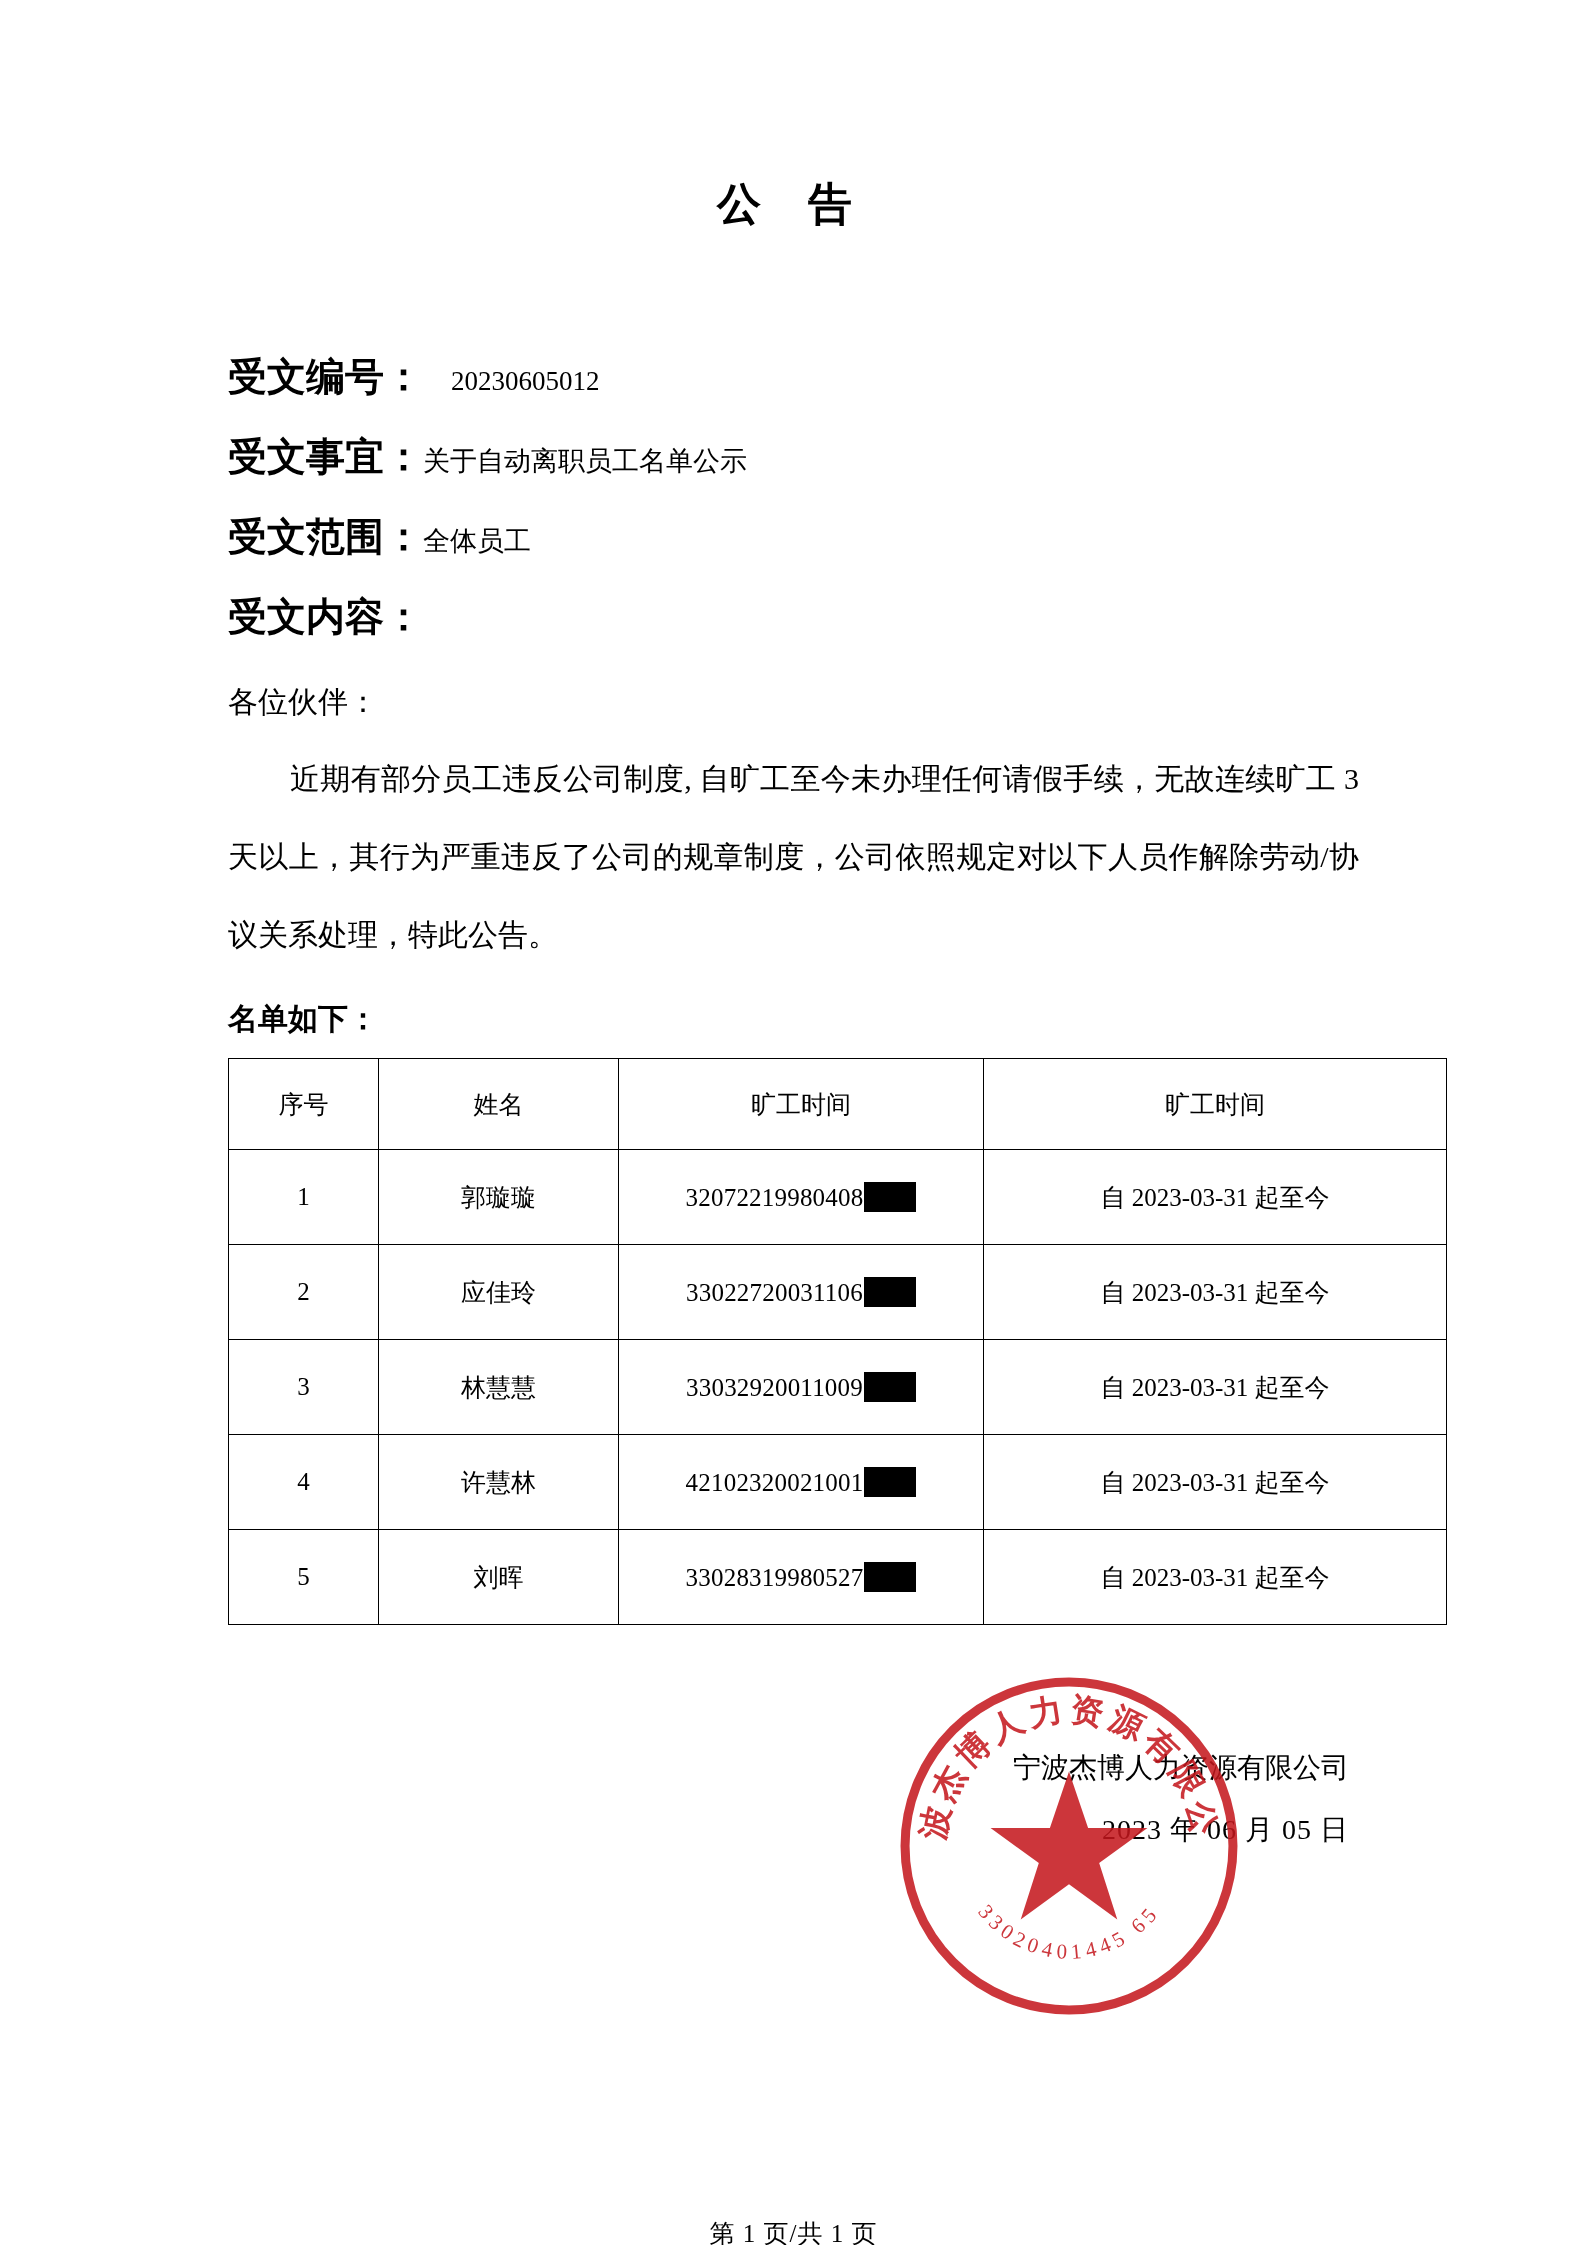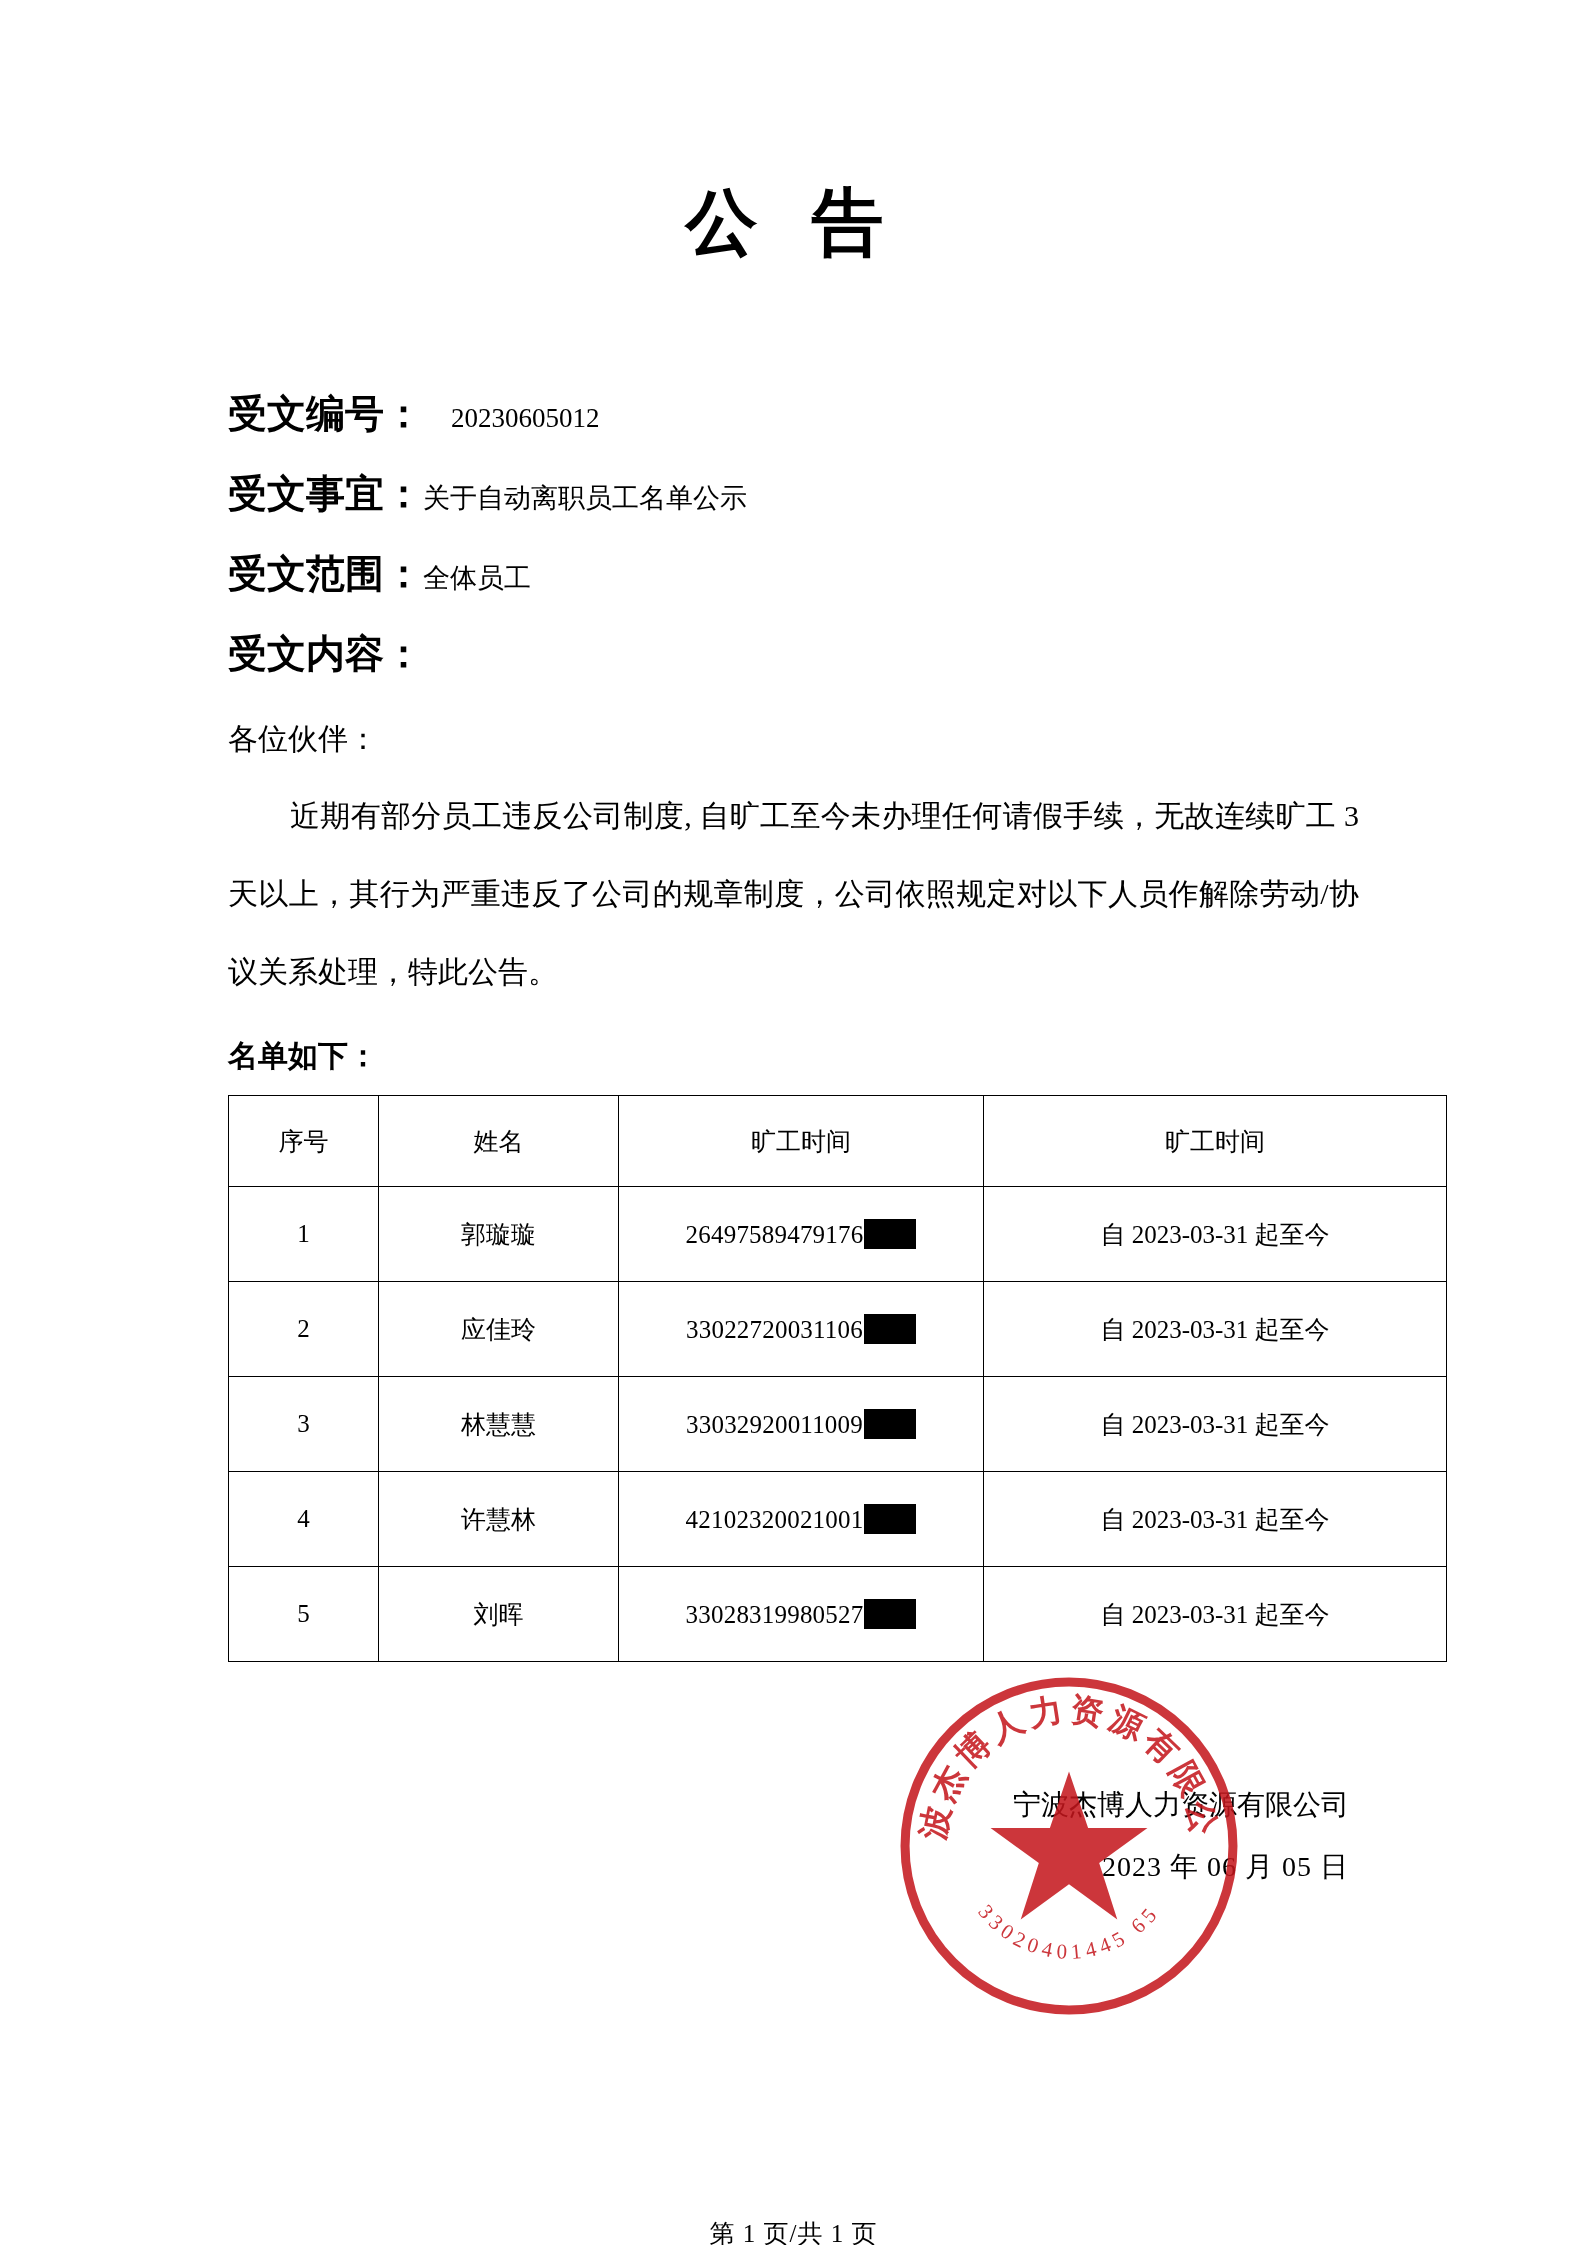--- a/index.html
+++ b/index.html
@@ -17,21 +17,21 @@
   }
   .page {
     position: relative;
     width: 1587px;
     height: 2245px;
     box-sizing: border-box;
     padding: 0 228px;
   }
   .doc-title {
     text-align: center;
-    font-size: 72px;
+    font-size: 44px;
     font-weight: bold;
     letter-spacing: 18px;
     margin-top: 175px;
     margin-bottom: 0;
     font-family: "Liberation Serif", "DejaVu Serif", serif;
   }
 
   .meta-block {
     margin-top: 105px;
   }
@@ -188,21 +188,21 @@
         <th class="col-idx">序号</th>
         <th class="col-name">姓名</th>
         <th class="col-id">旷工时间</th>
         <th class="col-time">旷工时间</th>
       </tr>
     </thead>
     <tbody>
       <tr>
         <td>1</td>
         <td>郭璇璇</td>
-        <td class="id-cell"><span>26497589479176</span><span class="redact"></span></td>
+        <td class="id-cell"><span>32072219980408</span><span class="redact"></span></td>
         <td>自 2023-03-31 起至今</td>
       </tr>
       <tr>
         <td>2</td>
         <td>应佳玲</td>
         <td class="id-cell"><span>33022720031106</span><span class="redact"></span></td>
         <td>自 2023-03-31 起至今</td>
       </tr>
       <tr>
         <td>3</td>

